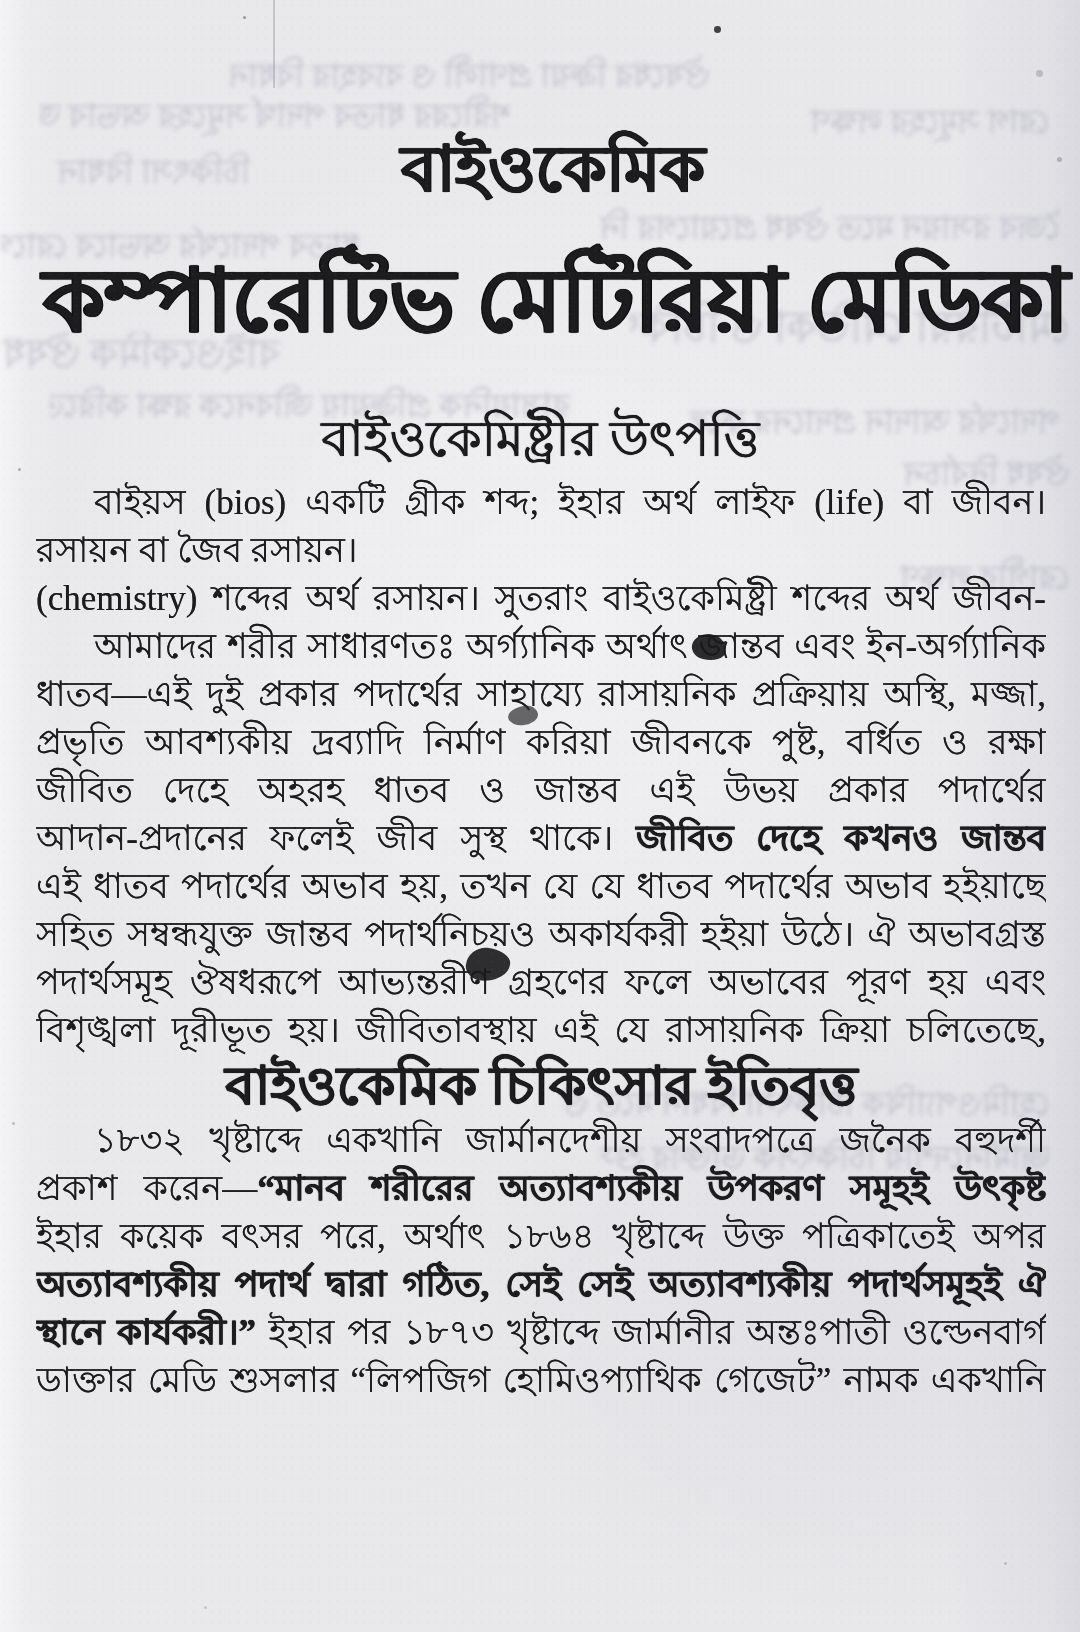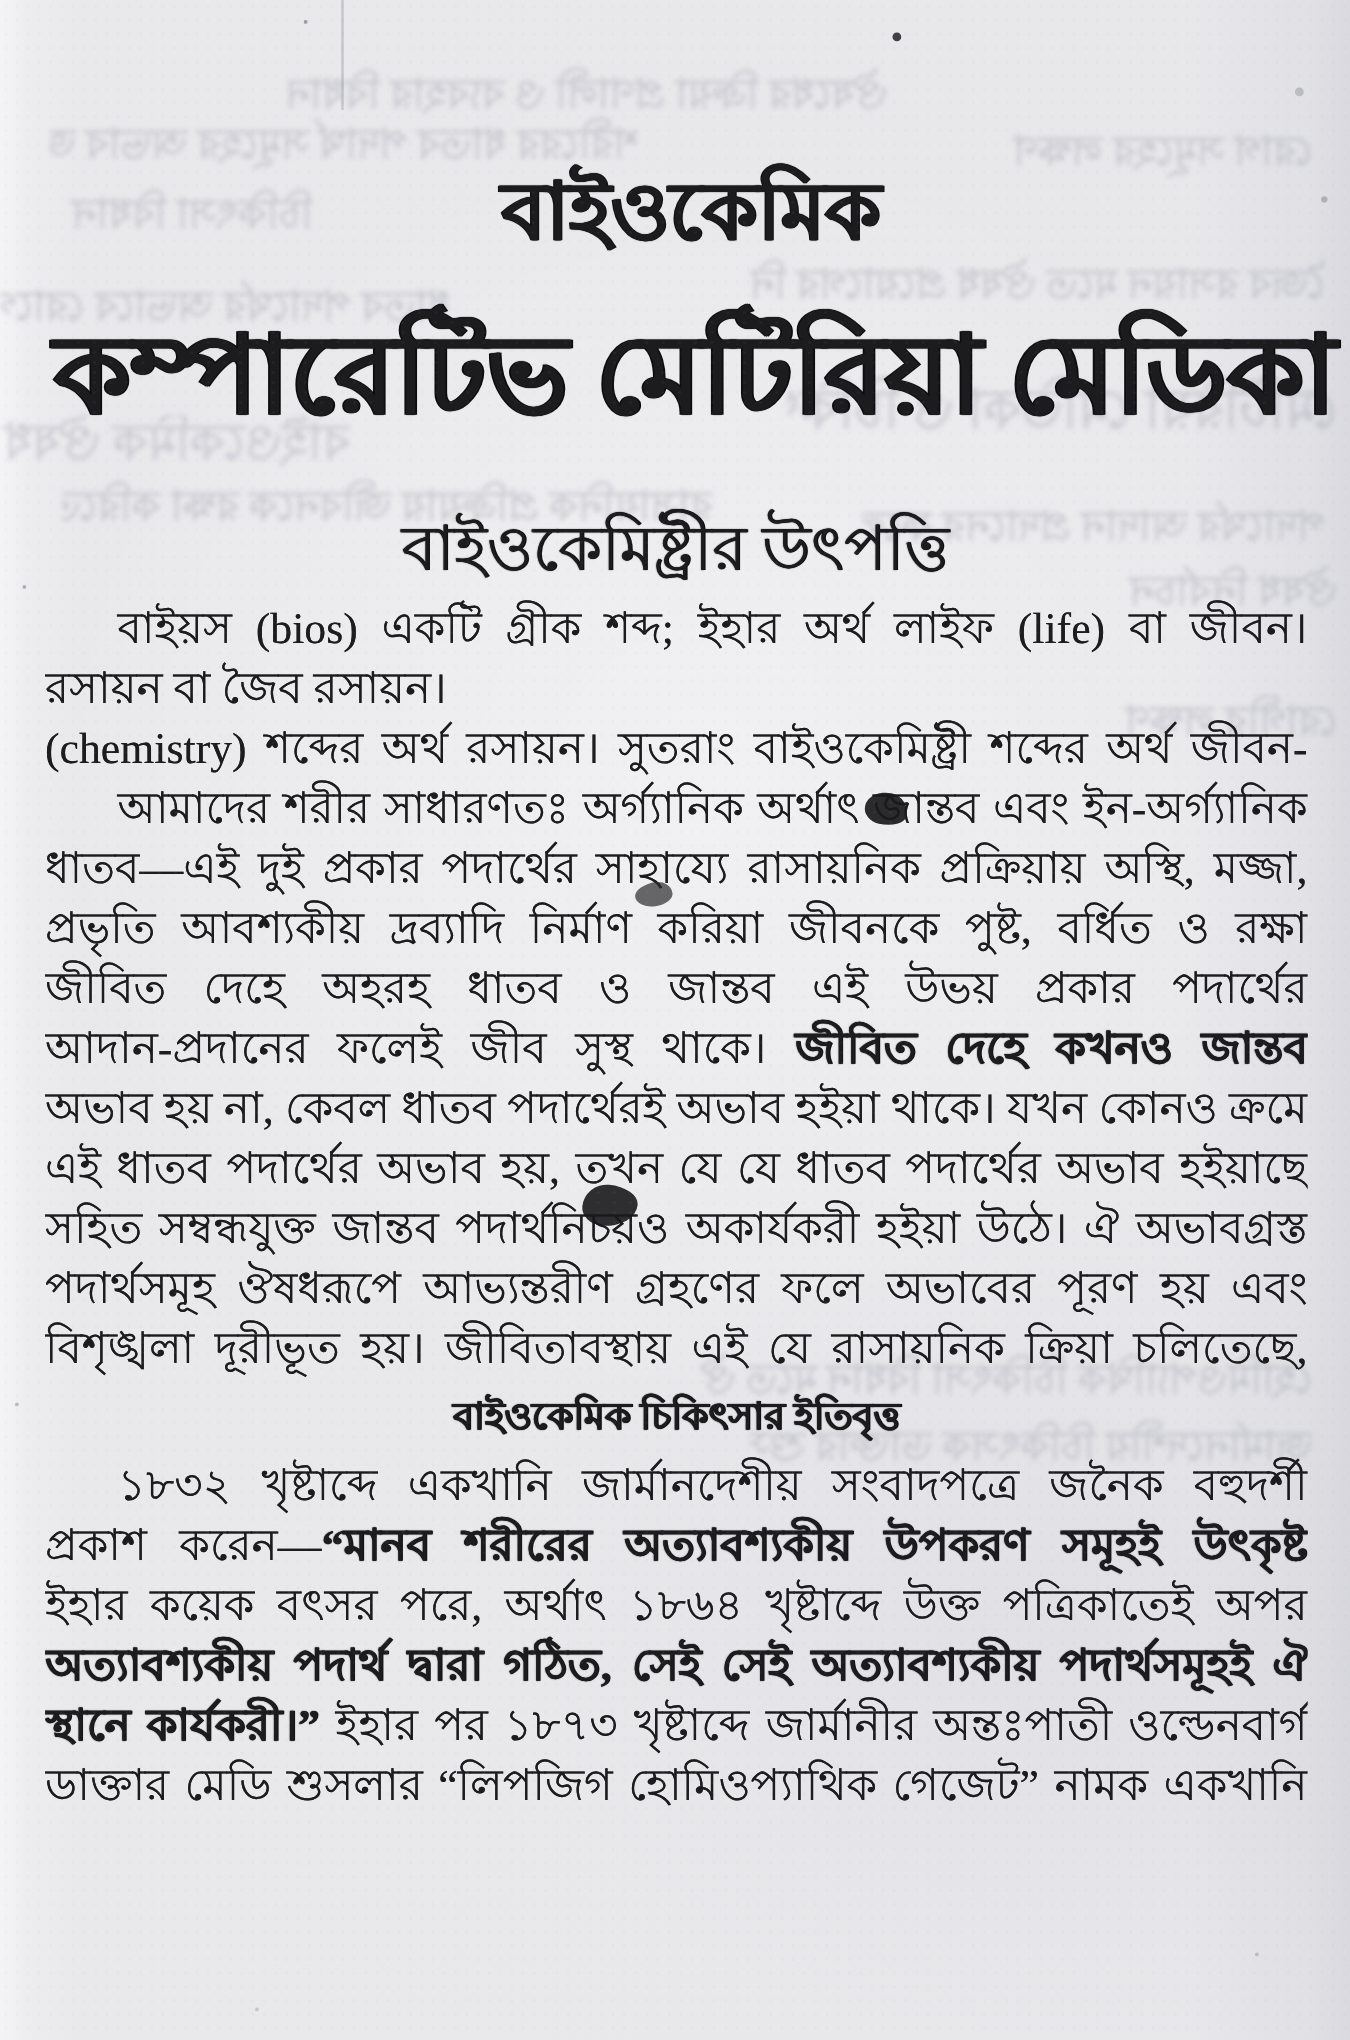--- a/index.html
+++ b/index.html
@@ -69,21 +69,21 @@
   .para{margin:0;padding:0;}
   .line{
     height:48px;line-height:48px;overflow:hidden;
     text-align:justify;text-align-last:justify;
   }
   .line.short{text-align-last:left;}
   .line.indent{padding-left:58px;}
   .seg.bold{font-weight:700;text-shadow:0 0 1px #141416,.7px 0 0 #141416;}
   .sectionhead{
     height:62px;line-height:62px;text-align:center;
-    font-size:30px;font-weight:700;
+    font-size:53px;font-weight:700;
     text-shadow:0 0 1px #121214,1px 0 0 #121214;
   }
   
   .blot{position:absolute;background:#1a1a1c;}
   .blot-a{left:692px;top:634px;width:34px;height:26px;opacity:.92;
     border-radius:55% 45% 60% 40%/55% 60% 40% 45%;transform:rotate(12deg);}
   .blot-b{left:508px;top:706px;width:30px;height:19px;opacity:.7;background:#2b2b2e;
     border-radius:60% 40% 50% 50%/50% 55% 45% 50%;transform:rotate(-8deg);}
   .blot-c{left:466px;top:948px;width:44px;height:33px;opacity:.9;
     border-radius:45% 55% 62% 38%/58% 42% 58% 42%;transform:rotate(5deg);}
@@ -132,21 +132,20 @@
         <div class="line indent"><span class="seg">বাইয়স (bios) একটি গ্রীক শব্দ; ইহার অর্থ লাইফ (life) বা জীবন। কেমিষ্ট্রী</span></div>
         <div class="line short"><span class="seg">রসায়ন বা জৈব রসায়ন।</span></div>
         <div class="line"><span class="seg">(chemistry) শব্দের অর্থ রসায়ন। সুতরাং বাইওকেমিষ্ট্রী শব্দের অর্থ জীবন-</span></div>
       </div>
     <div class="para">
         <div class="line indent"><span class="seg">আমাদের শরীর সাধারণতঃ অর্গ্যানিক অর্থাৎ জান্তব এবং ইন-অর্গ্যানিক অর্থাৎ</span></div>
         <div class="line"><span class="seg">ধাতব—এই দুই প্রকার পদার্থের সাহায্যে রাসায়নিক প্রক্রিয়ায় অস্থি, মজ্জা, মাংস</span></div>
         <div class="line"><span class="seg">প্রভৃতি আবশ্যকীয় দ্রব্যাদি নির্মাণ করিয়া জীবনকে পুষ্ট, বর্ধিত ও রক্ষা করিতেছে।</span></div>
         <div class="line"><span class="seg">জীবিত দেহে অহরহ ধাতব ও জান্তব এই উভয় প্রকার পদার্থের আবশ্যকানুযায়ী</span></div>
         <div class="line"><span class="seg">আদান-প্রদানের ফলেই জীব সুস্থ থাকে। </span><span class="seg bold">জীবিত দেহে কখনও জান্তব পদার্থের</span></div>
-        <div class="line"><span class="seg">অভাব হয় না, কেবল ধাতব পদার্থেরই অভাব হইয়া থাকে। যখন কোনও ক্রমে</span></div>
         <div class="line"><span class="seg">এই ধাতব পদার্থের অভাব হয়, তখন যে যে ধাতব পদার্থের অভাব হইয়াছে তাহার</span></div>
         <div class="line"><span class="seg">সহিত সম্বন্ধযুক্ত জান্তব পদার্থনিচয়ও অকার্যকরী হইয়া উঠে। ঐ অভাবগ্রস্ত ধাতব</span></div>
         <div class="line"><span class="seg">পদার্থসমূহ ঔষধরূপে আভ্যন্তরীণ গ্রহণের ফলে অভাবের পূরণ হয় এবং শারীরিক</span></div>
         <div class="line"><span class="seg">বিশৃঙ্খলা দূরীভূত হয়। জীবিতাবস্থায় এই যে রাসায়নিক ক্রিয়া চলিতেছে, ইহাই</span></div>
       </div>
     <div class="sectionhead">বাইওকেমিক চিকিৎসার ইতিবৃত্ত</div>
     <div class="para">
         <div class="line indent"><span class="seg">১৮৩২ খৃষ্টাব্দে একখানি জার্মানদেশীয় সংবাদপত্রে জনৈক বহুদর্শী চিকিৎসক</span></div>
         <div class="line"><span class="seg">প্রকাশ করেন—</span><span class="seg bold">“মানব শরীরের অত্যাবশ্যকীয় উপকরণ সমূহই উৎকৃষ্ট ঔষধ।”</span></div>
         <div class="line"><span class="seg">ইহার কয়েক বৎসর পরে, অর্থাৎ ১৮৬৪ খৃষ্টাব্দে উক্ত পত্রিকাতেই অপর একজন</span></div>

